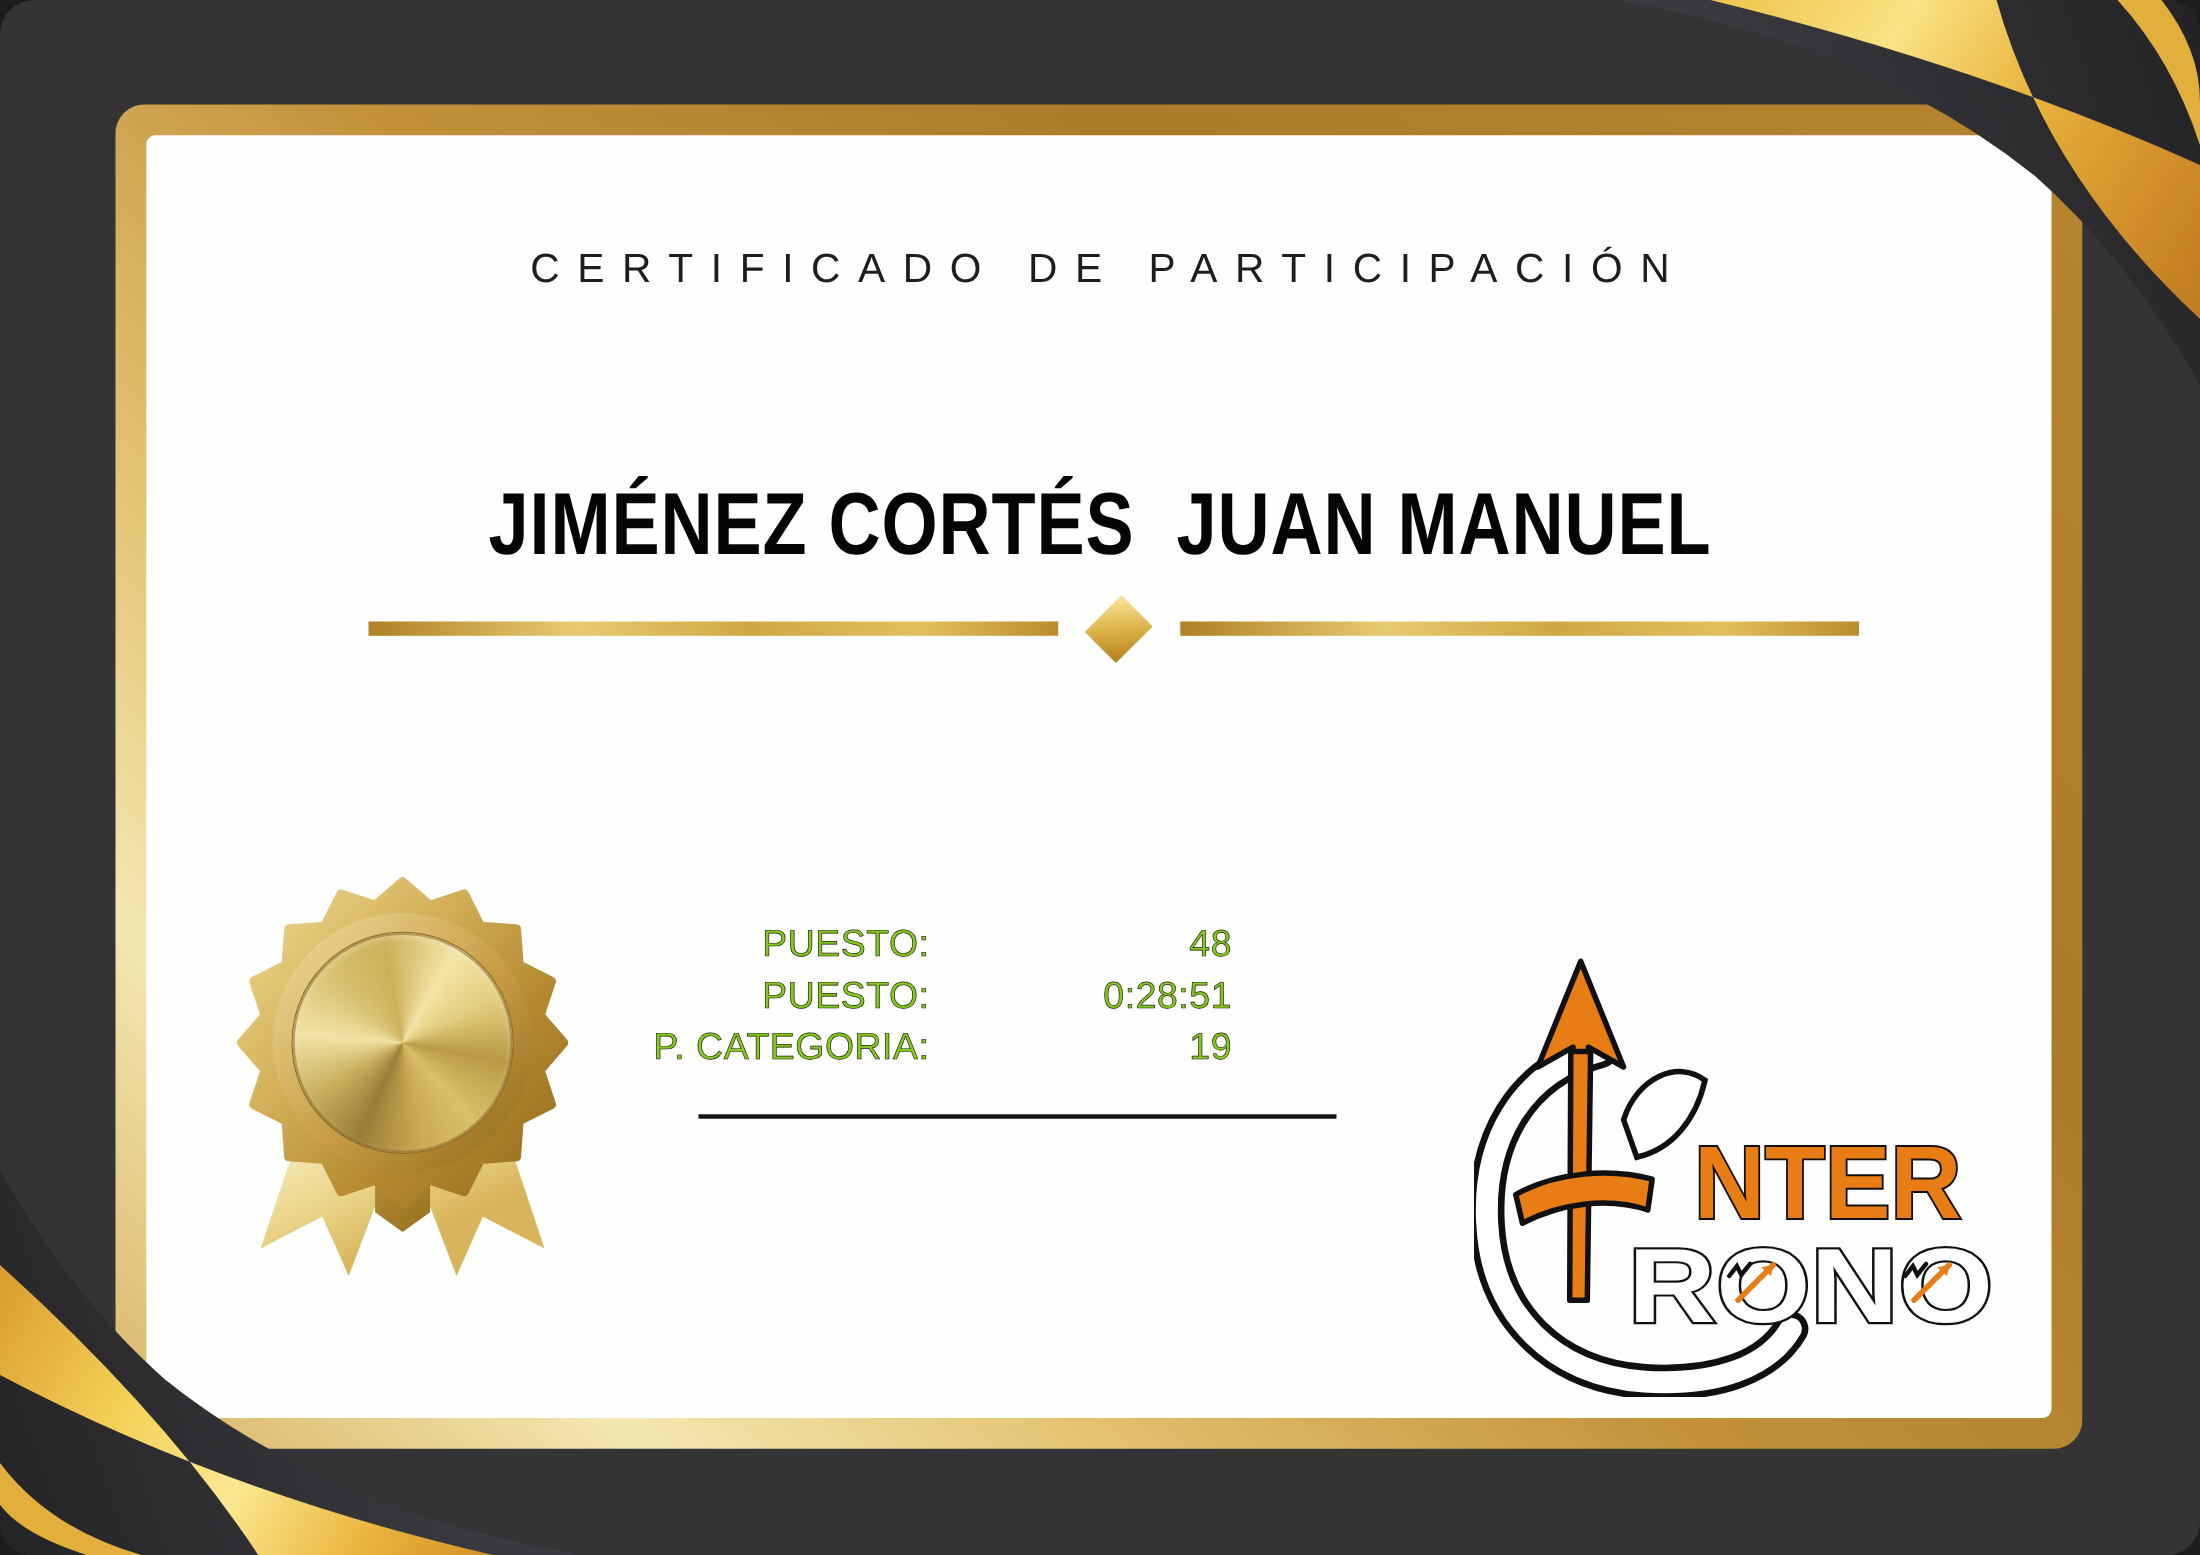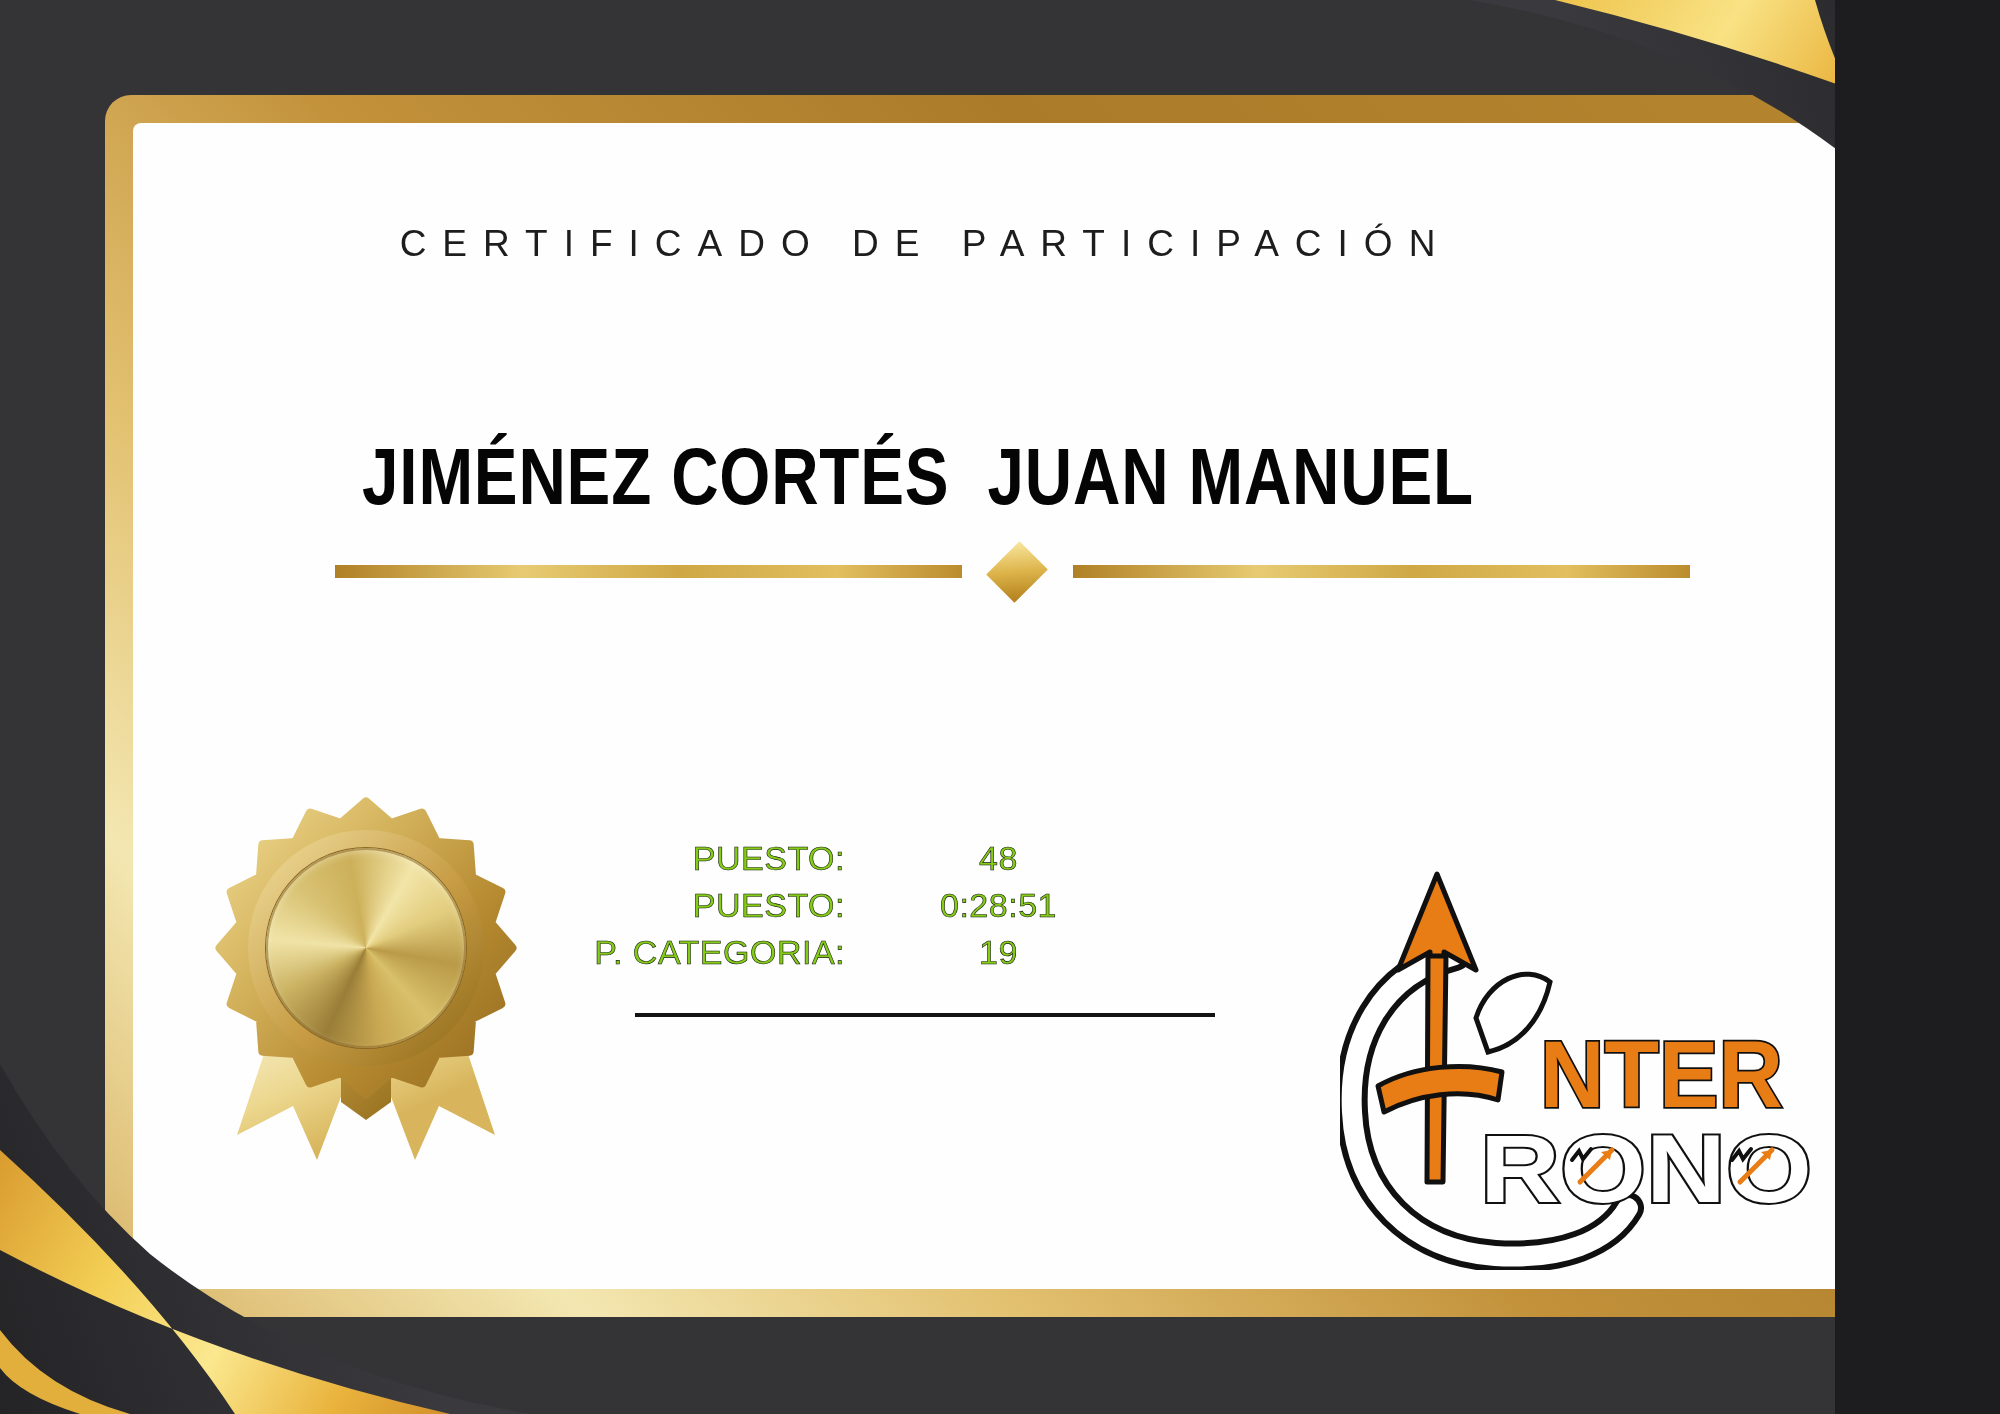--- a/index.html
+++ b/index.html
@@ -1,19 +1,20 @@
 <!DOCTYPE html>
 <html><head>
 <meta charset="utf-8">
 <style>
   html,body{margin:0;padding:0;background:#1d1d1f;}
   .page{
-    position:relative;width:1835px;height:1414px;overflow:hidden;
+    position:relative;width:2000px;height:1414px;overflow:hidden;
     background:#343437;
     font-family:"Liberation Sans", sans-serif;
+    border-radius:31px;
   }
   .cert-frame{
     position:absolute;left:105px;top:95px;width:1788px;height:1222px;
     border-radius:26px;z-index:1;
     background:linear-gradient(45deg,#d8b264 0%,#f3e7b1 16%,#e3c272 30%,#c2913a 48%,#ab7b2a 70%,#b5852e 100%);
   }
   .cert-inner{
     position:absolute;left:28px;top:28px;right:28px;bottom:28px;
     background:#fefefe;border-radius:8px;
   }
@@ -43,21 +44,21 @@
     font-size:40px;line-height:1;color:#101010;letter-spacing:0.5px;
     -webkit-text-stroke:0.7px #101010;
   }
   .stats{
     position:absolute;left:560px;top:835px;width:560px;z-index:2;
     display:grid;grid-template-columns:285px 1fr;column-gap:32px;
     font-size:34px;line-height:47px;color:#84cc16;letter-spacing:0.5px;
     -webkit-text-stroke:0.6px #131313;
   }
   .stats .lbl{text-align:right;}
-  .stats .val{text-align:center;}
+  .stats .val{text-align:right;}
   .sig-line{position:absolute;left:635px;top:1013px;width:580px;height:4px;background:#131313;z-index:2;}
   .medal-svg{position:absolute;left:205px;top:790px;z-index:2;}
   .medal-disc{
     position:absolute;left:266px;top:848px;width:200px;height:200px;border-radius:50%;z-index:3;
     background:conic-gradient(from -10deg,
       #cdb05a 0deg,#f2e5a8 40deg,#e2cd7e 75deg,#b99a48 110deg,#d9c06a 148deg,
       #caa953 180deg,#9a7e38 215deg,#c9b060 250deg,#f0e3a6 285deg,#d8c273 322deg,#cdb05a 360deg);
     box-shadow:inset 0 0 0 2px rgba(140,105,40,.55), inset 0 3px 8px rgba(255,252,230,.45);
   }
   .logo-svg{position:absolute;left:1340px;top:860px;z-index:2;}

